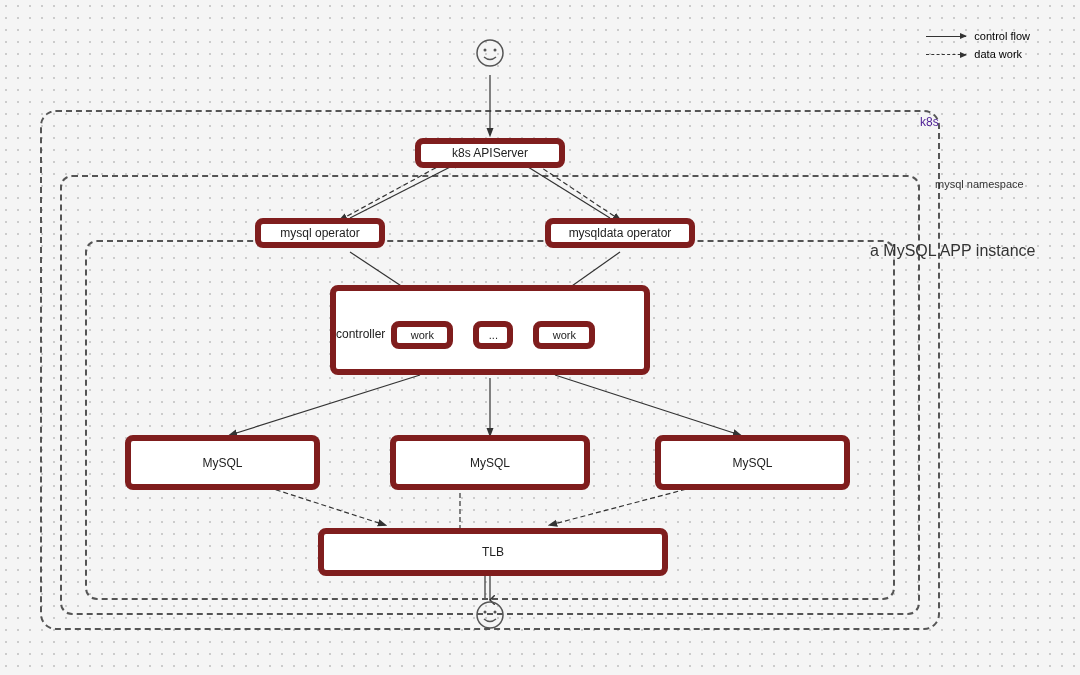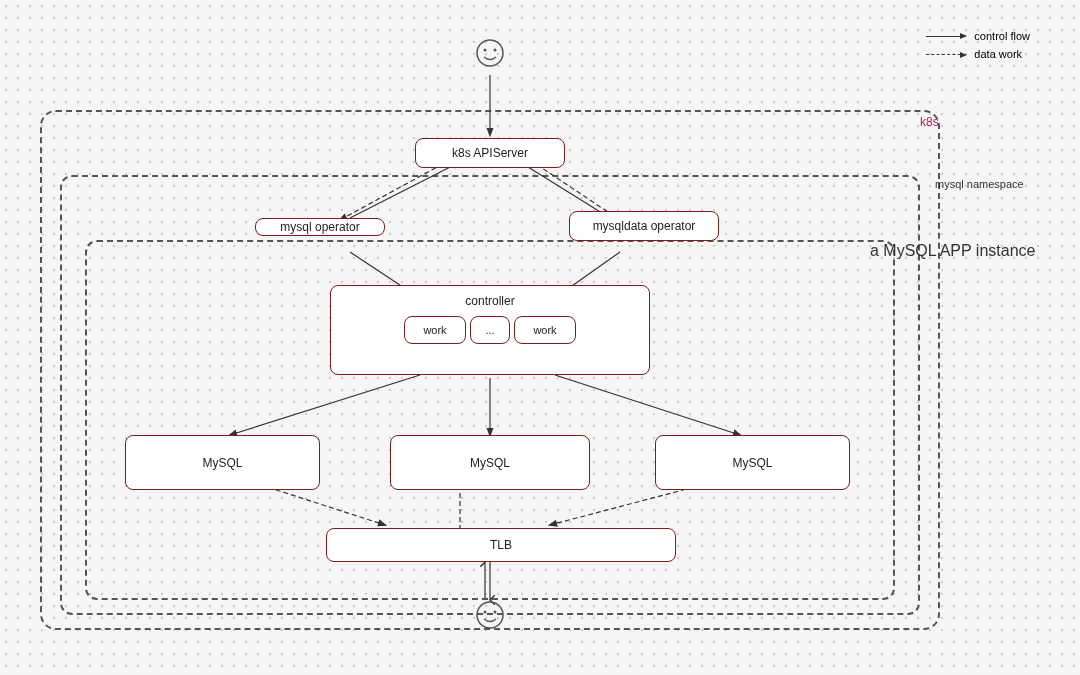--- a/index.html
+++ b/index.html
@@ -78,21 +78,21 @@
       width: 900px;
       height: 520px;
       border: 2px dashed #555;
       border-radius: 16px;
     }
     .k8s-label {
       position: absolute;
       top: 95px;
       left: 890px;
       font-size: 12px;
-      color: #be185d;
+      color: #4c1d95;
     }
 
     
     .mysql-ns-box {
       position: absolute;
       top: 155px;
       left: 30px;
       width: 860px;
       height: 440px;
       border: 2px dashed #555;
@@ -121,21 +121,21 @@
       position: absolute;
       top: 222px;
       left: 840px;
       font-size: 16px;
       color: #333;
     }
 
     
     .node {
       position: absolute;
-      border: 1px solid #7f1d1d;
+      border: 6px solid #7f1d1d;
       border-radius: 8px;
       background: #fff;
       display: flex;
       align-items: center;
       justify-content: center;
       font-size: 12px;
       color: #222;
     }
 
     
@@ -229,31 +229,31 @@
     <circle cx="15" cy="15" r="13" fill="none" stroke="#555" stroke-width="1.5"></circle>
     <circle cx="10" cy="12" r="1.5" fill="#555"></circle>
     <circle cx="20" cy="12" r="1.5" fill="#555"></circle>
     <path d="M9,19 Q15,24 21,19" fill="none" stroke="#555" stroke-width="1.5"></path>
   </svg>
 
   <div class="node" style="left:385px; top:118px; width:150px; height:30px;">
     <span>k8s APIServer</span>
   </div>
 
-  <div class="node" style="left:225px; top:198px; width:130px; height:18px;">
+  <div class="node" style="left:225px; top:198px; width:130px; height:30px;">
     <span>mysql operator</span>
   </div>
 
-  <div class="node" style="left:515px; top:191px; width:150px; height:30px;margin-left:24px;">
+  <div class="node" style="left:515px; top:198px; width:150px; height:30px;">
     <span>mysqldata operator</span>
   </div>
 
-  <div class="node" style="left:300px; top:265px; width:320px; height:90px; flex-direction:column; align-items:center; justify-content:flex-start; padding-top:8px; gap:6px;">
+  <div class="node" style="left:300px; top:265px; width:320px; height:90px; flex-direction:row; align-items:center; justify-content:flex-start; padding-top:8px; gap:6px;">
     <span style="font-size:12px;">controller</span>
-    <div style="display:flex; gap:4px; margin-top:2px;">
+    <div style="display:flex; gap:20px; margin-top:2px;">
       <div class="node" style="position:relative; width:62px; height:28px; font-size:11px;">
         <span>work</span>
       </div>
       <div class="node" style="position:relative; width:40px; height:28px; font-size:11px;">
         <span>...</span>
       </div>
       <div class="node" style="position:relative; width:62px; height:28px; font-size:11px;">
         <span>work</span>
       </div>
     </div>
@@ -264,21 +264,21 @@
   </div>
 
   <div class="node" style="left:360px; top:415px; width:200px; height:55px;">
     <span>MySQL</span>
   </div>
 
   <div class="node" style="left:625px; top:415px; width:195px; height:55px;">
     <span>MySQL</span>
   </div>
 
-  <div class="node" style="left:296px; top:508px; width:350px; height:34px;">
+  <div class="node" style="left:288px; top:508px; width:350px; height:48px;">
     <span>TLB</span>
   </div>
 
   <svg class="smiley" style="left:445px; top:580px;">
     <circle cx="15" cy="15" r="13" fill="none" stroke="#555" stroke-width="1.5"></circle>
     <circle cx="10" cy="12" r="1.5" fill="#555"></circle>
     <circle cx="20" cy="12" r="1.5" fill="#555"></circle>
     <path d="M9,19 Q15,24 21,19" fill="none" stroke="#555" stroke-width="1.5"></path>
   </svg>
 

